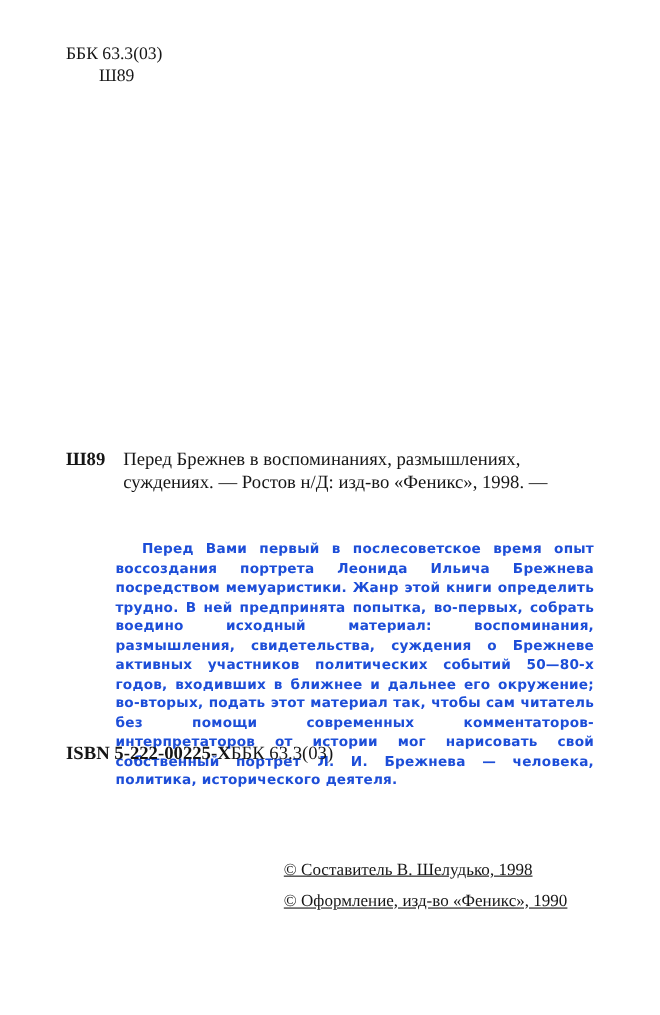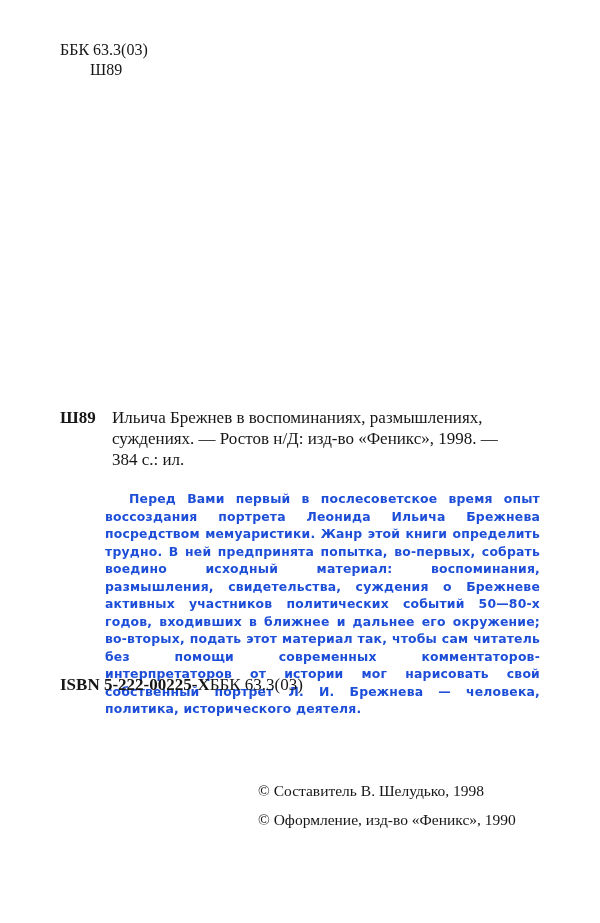--- a/index.html
+++ b/index.html
@@ -75,36 +75,36 @@
   }
   .copyrights {
     position: absolute;
     left: 258px;
     top: 776px;
     font-size: 15.5px;
     line-height: 29px;
   }
   .copyrights .line {
     white-space: nowrap;
+    text-decoration: underline;
   }
 </style>
 </head>
 <body>
 
 <div class="bbk-top">
   <div>ББК 63.3(03)</div>
   <div class="code2">Ш89</div>
 </div>
 
 <div class="entry">
   <span class="lead">Ш89</span>
   <div class="body">
-    <div>Ильича Брежнев в воспоминаниях, размышлениях,</div>
+    <div>Перед Брежнев в воспоминаниях, размышлениях,</div>
     <div>суждениях. — Ростов н/Д: изд-во «Феникс», 1998. —</div>
-    <div>384 с.: ил.</div>
   </div>
 </div>
 
 <div class="annotation">
   <p>Перед Вами первый в послесоветское время опыт воссоздания портрета Леонида Ильича Брежнева посредством мемуаристики. Жанр этой книги определить трудно. В ней предпринята попытка, во-первых, собрать воедино исходный материал: воспоминания, размышления, свидетельства, суждения о Брежневе активных участников политических событий 50—80-х годов, входивших в ближнее и дальнее его окружение; во-вторых, подать этот материал так, чтобы сам читатель без помощи современных комментаторов-интерпретаторов от истории мог нарисовать свой собственный портрет Л. И. Брежнева — человека, политика, исторического деятеля.</p>
 </div>
 
 <div class="isbn-row">
   <span class="isbn">ISBN 5-222-00225-X</span>
   <span>ББК 63.3(03)</span>

